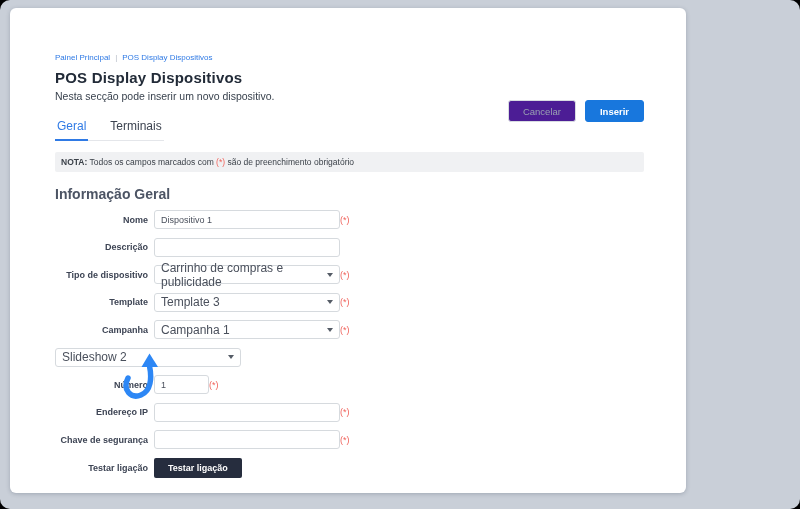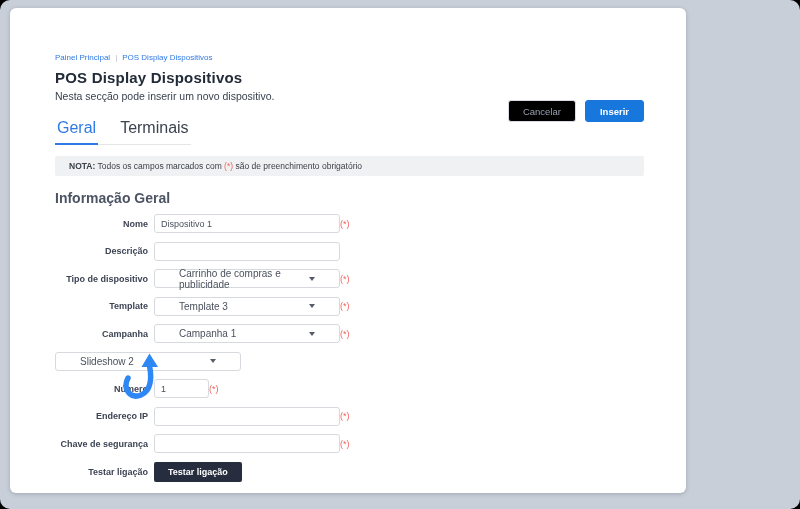--- a/index.html
+++ b/index.html
@@ -13,46 +13,46 @@
   .breadcrumb{font-size:8px;color:#9aa3b0;display:flex;gap:5px;align-items:center;}
   .breadcrumb a{color:#2f7ae5;text-decoration:none;cursor:pointer;}
   .crumb-sep{color:#b6bcc6;}
 
   
   .page-title{margin:7px 0 0;font-size:15px;font-weight:bold;color:#222b38;letter-spacing:.2px;}
   .page-subtitle{margin:4px 0 0;font-size:10.5px;color:#39424e;}
 
   
   .tabs{display:inline-flex;gap:20px;margin-top:14px;border-bottom:1px solid #e4e6ea;padding-bottom:0;}
-  .tab{font-size:16px;padding:3px 2px 6px;cursor:pointer;color:#3c4350;}
+  .tab{font-size:12px;padding:3px 2px 6px;cursor:pointer;color:#3c4350;}
   .tab.active{color:#2f7ae5;border-bottom:2px solid #2f7ae5;margin-bottom:-1px;}
 
   
   .actions{position:absolute;top:92px;right:42px;display:flex;gap:9px;}
   .btn{font-family:inherit;font-size:9.5px;border-radius:3px;padding:0 14px;height:22px;cursor:pointer;}
-  .btn-cancel{background:#000000;border:1px solid #d8dce2;color:#99a2b1;}
+  .btn-cancel{background:#4c1d95;border:1px solid #d8dce2;color:#99a2b1;}
   .btn-primary{background:#1877dd;border:1px solid #1877dd;color:#fff;font-weight:bold;}
 
   
-  .note{margin-top:11px;background:#f0f1f3;border-radius:2px;padding:5px 14px;font-size:8.5px;color:#3b4149;}
+  .note{margin-top:11px;background:#f0f1f3;border-radius:2px;padding:5px 6px;font-size:8.5px;color:#3b4149;}
   .note b{font-weight:bold;}
   .req{color:#f0635c;}
 
   
   .section-title{margin:14px 0 8px;font-size:14px;color:#4c5464;}
 
   
   .row{display:flex;align-items:center;margin-bottom:8.5px;}
   .flabel{width:93px;text-align:right;font-size:9px;font-weight:bold;color:#3d4454;flex:none;margin-right:6px;}
   .ctrl{display:flex;align-items:center;gap:0;}
   .tinput{width:186px;height:19px;box-sizing:border-box;border:1px solid #d6dade;border-radius:3px;
           font-family:inherit;font-size:9px;color:#4a505c;padding:0 6px;outline:none;}
   .tinput.small{width:55px;}
   .select-box{width:186px;height:19px;box-sizing:border-box;border:1px solid #d6dade;border-radius:3px;
-          display:flex;align-items:center;justify-content:space-between;padding:0 24px;font-size:10px;color:#4a505c;cursor:pointer;background:#fff;}
+          display:flex;align-items:center;justify-content:space-between;padding:0 6px;font-size:12px;color:#4a505c;cursor:pointer;background:#fff;}
   .chev{width:0;height:0;border-left:3.5px solid transparent;border-right:3.5px solid transparent;border-top:4px solid #555c66;flex:none;margin-left:4px;}
   .req-mark{font-size:9px;color:#f0635c;}
   .dark-btn{font-family:inherit;background:#262d3e;color:#fff;border:none;border-radius:2px;height:20px;
             padding:0 14px;font-size:9px;font-weight:bold;cursor:pointer;}
 
   
   .annot-arrow{position:absolute;left:121px;top:352px;width:44px;height:50px;pointer-events:none;z-index:5;}
 </style>
 </head>
 <body>

